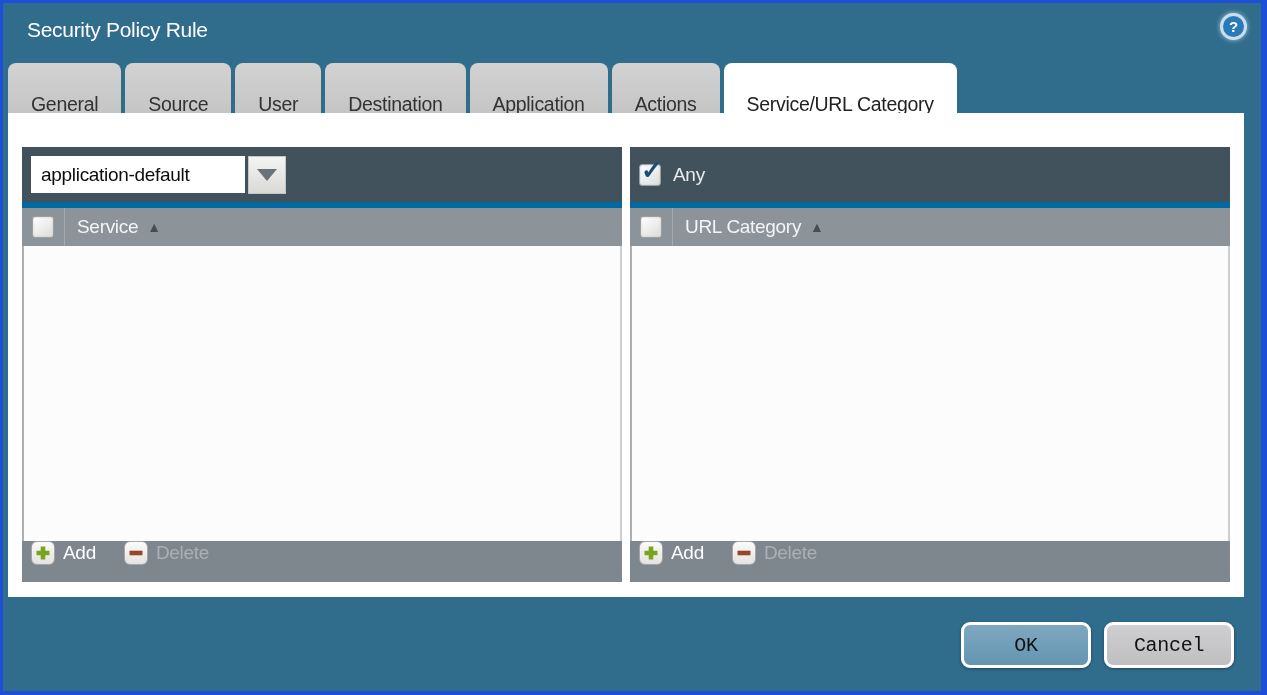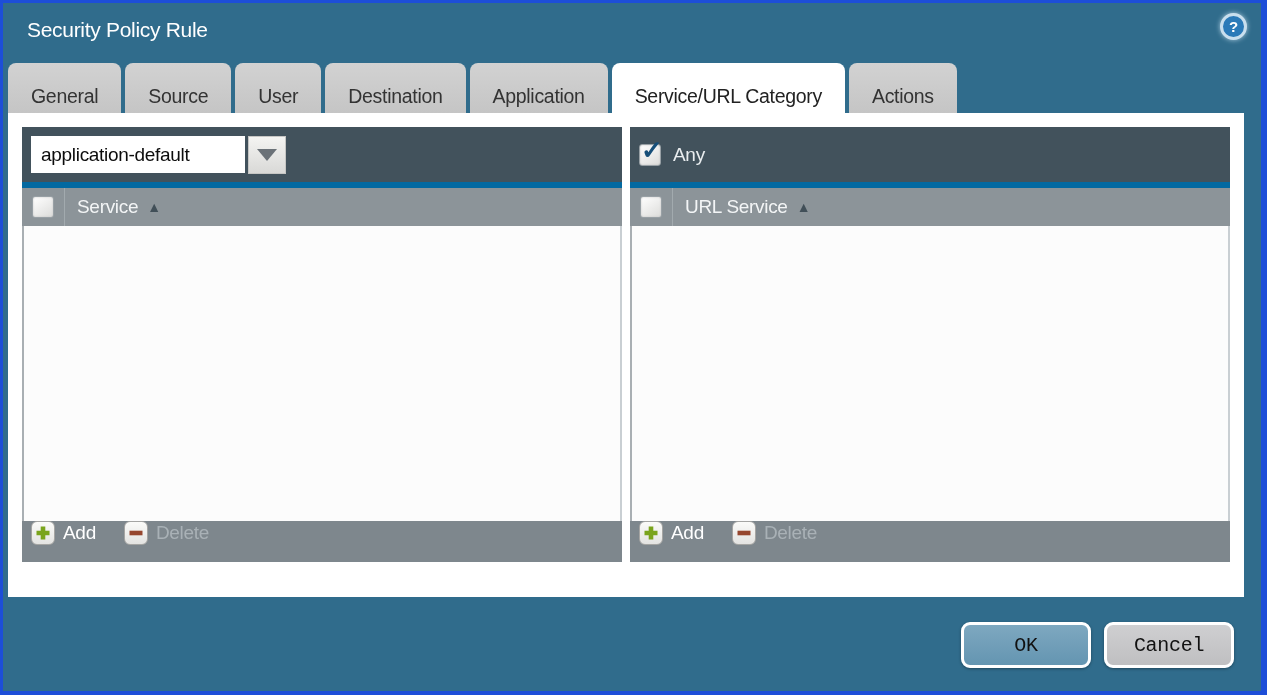--- a/index.html
+++ b/index.html
@@ -33,32 +33,32 @@
     cursor:pointer;
   }
   
   .tabbar {
     position:absolute; top:60px; left:5px; right:17px;
     height:50px; display:flex; gap:4px; align-items:stretch;
   }
   .tab {
     background:linear-gradient(#d2d2d2,#c5c5c5);
     border-radius:8px 8px 0 0;
-    padding:8px 23px; line-height:50px;
+    padding:16px 23px; line-height:50px;
     font-size:19.5px; letter-spacing:-0.3px; color:#333333;
     white-space:nowrap; cursor:pointer;
   }
   .tab.active { background:#ffffff; color:#222222; }
   
   .content {
     position:absolute; top:110px; left:5px; right:17px;
     height:484px; background:#ffffff;
     padding:14px; display:flex; gap:8px; align-items:flex-start;
   }
-  .panel { flex:1; height:435px; display:flex; flex-direction:column; }
+  .panel { flex:1; height:435px; display:flex; flex-direction:column;margin-top:20px; }
   .panel-head {
     height:55px; background:#42525c; flex:0 0 55px;
     display:flex; align-items:center; padding:0 9px;
   }
   
   .dd { display:flex; align-items:center; }
   .dd-input {
     width:214px; height:37px; background:#ffffff;
     border:1px solid #ffffff; font-size:19px; letter-spacing:-0.3px;
     color:#0c0c0c; padding-left:9px;
@@ -147,22 +147,22 @@
 
     <div class="title">Security Policy Rule</div>
     <div class="help">?</div>
 
     <div class="tabbar">
       <div class="tab">General</div>
       <div class="tab">Source</div>
       <div class="tab">User</div>
       <div class="tab">Destination</div>
       <div class="tab">Application</div>
+      <div class="tab">Actions</div>
       <div class="tab active">Service/URL Category</div>
-      <div class="tab">Actions</div>
     </div>
 
     <div class="content">
 
       <div class="panel">
         <div class="panel-head">
           <div class="dd">
             <div class="dd-input">application-default</div>
             <div class="dd-btn">
               <span class="dd-arrow"></span>
@@ -201,21 +201,21 @@
         <div class="panel-head">
           <span class="cb">
             <span class="tick">✓</span>
           </span>
           <span class="any-label">Any</span>
         </div>
         <div class="col-header">
           <div class="cb-cell">
             <span class="cb"></span>
           </div>
-          <span class="col-title">URL Service</span>
+          <span class="col-title">URL Category</span>
           <span class="sort">▲</span>
         </div>
         <div class="panel-body"></div>
         <div class="panel-foot">
           <div class="tool add">
             <span class="tool-icon">
               <svg width="16" height="16" viewBox="0 0 16 16">
                 <path d="M8 1.5 V14.5 M1.5 8 H14.5" stroke="#7aa41c" stroke-width="4.6" stroke-linecap="butt"></path>
               </svg>
             </span>

